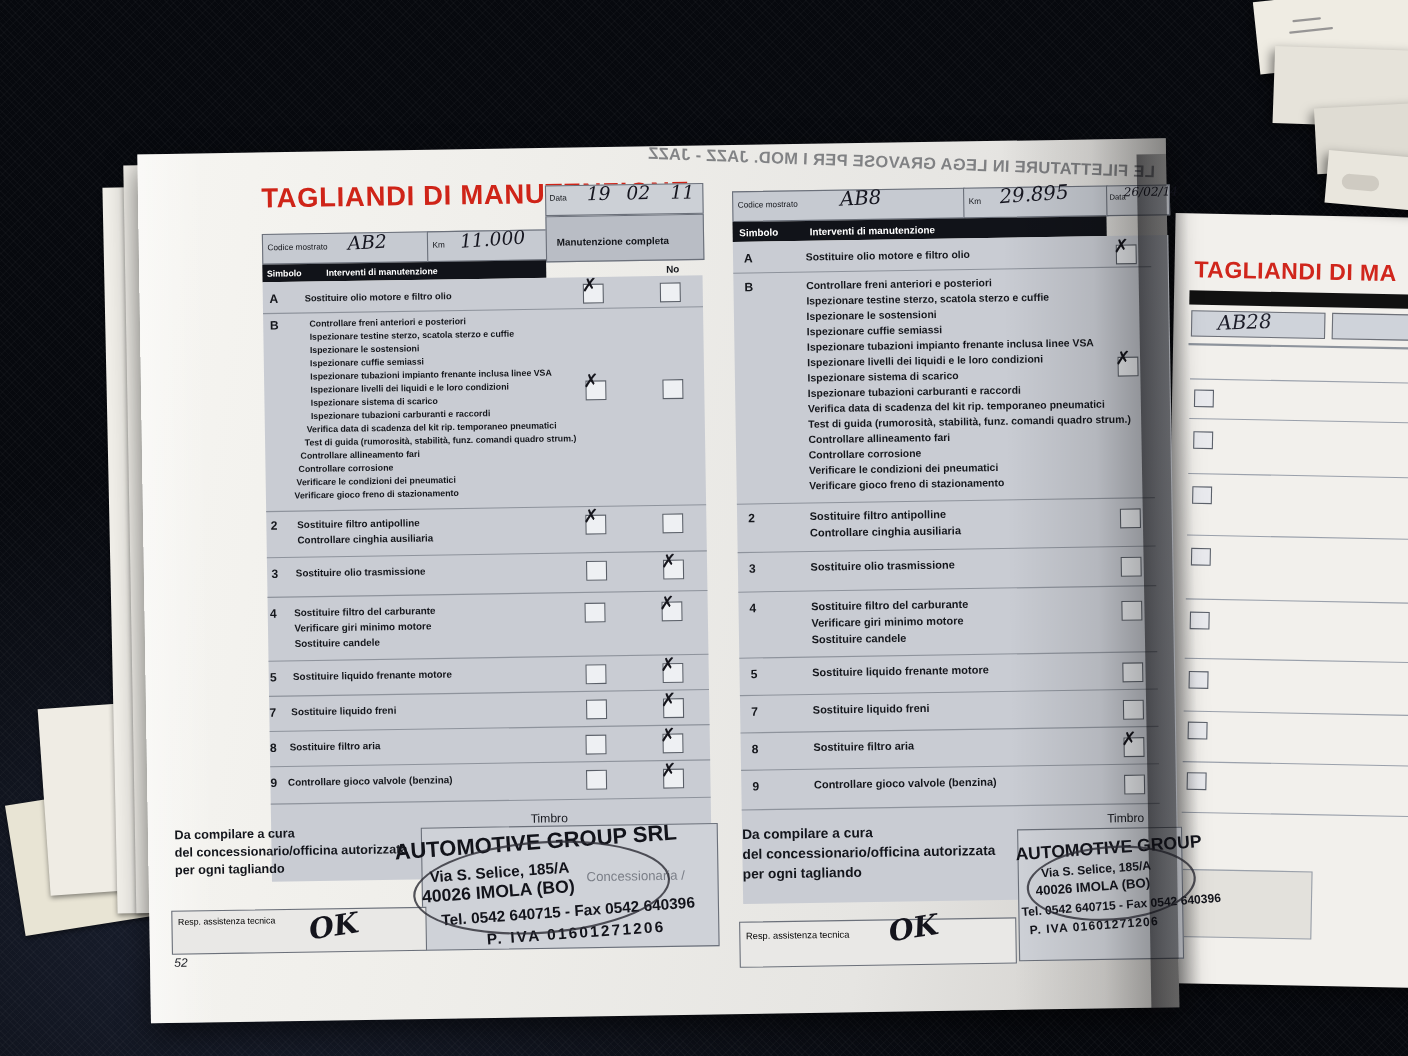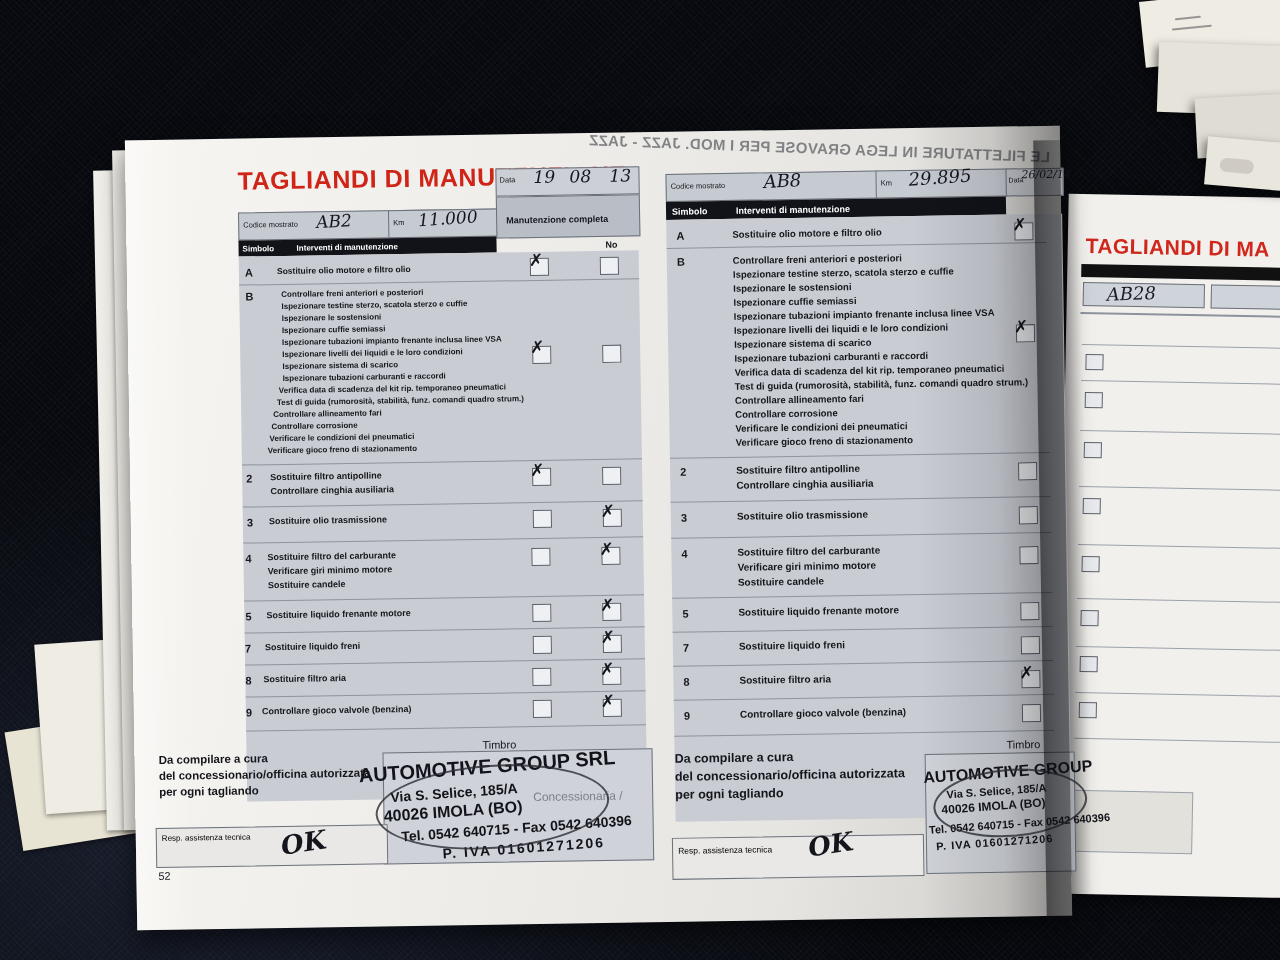--- a/index.html
+++ b/index.html
@@ -138,22 +138,22 @@
       <div class="hand" style="left:180px;top:11px;font-size:17px;transform:rotate(-3deg);">11.000</div>
 
       <div class="boxline greyd" style="left:258px;top:0;width:142px;height:40px;"></div>
       <div class="lbl bold" style="left:268px;top:19px;font-size:9px;">Manutenzione completa</div>
       <div class="lbl bold" style="left:297px;top:60px;font-size:13px;">Si</div>
       <div class="lbl bold" style="left:367px;top:45px;font-size:9px;">No</div>
 
       <div class="boxline" style="left:258px;top:-28px;width:142px;height:26px;background:#ccd0d6;"></div>
       <div class="lbl" style="left:262px;top:-21px;font-size:7.5px;">Data</div>
       <div class="hand" style="left:296px;top:-29px;font-size:17px;">19</div>
-      <div class="hand" style="left:332px;top:-29px;font-size:17px;">08</div>
-      <div class="hand" style="left:372px;top:-29px;font-size:17px;">13</div>
+      <div class="hand" style="left:332px;top:-29px;font-size:17px;">02</div>
+      <div class="hand" style="left:372px;top:-29px;font-size:17px;">11</div>
 
       <div class="blk" style="position:absolute;left:0;top:40px;width:258px;height:16px;"></div>
       <div class="lbl bold" style="left:4px;top:44px;font-size:8px;color:#fff;">Simbolo</div>
       <div class="lbl bold" style="left:58px;top:44px;font-size:8px;color:#fff;">Interventi di manutenzione</div>
 
       <div class="grey" style="position:absolute;left:0;top:56px;width:400px;height:545px;"></div>
 
       <div class="sym" style="left:6px;top:66px;">A</div>
       <div class="lbl bold" style="left:38px;top:66px;font-size:8.5px;">Sostituire olio motore e filtro olio</div>
       <div class="cellbox" style="left:291px;top:62px;"></div>
@@ -235,21 +235,21 @@
     </div>
 
     <div class="lbl bold" style="position:absolute;left:24px;top:614px;font-size:11.5px;color:#14161c;">Da compilare a cura</div>
     <div class="lbl bold" style="position:absolute;left:24px;top:630px;font-size:11.5px;color:#14161c;">del concessionario/officina autorizzata</div>
     <div class="lbl bold" style="position:absolute;left:24px;top:646px;font-size:11.5px;color:#14161c;">per ogni tagliando</div>
     <div class="lbl" style="position:absolute;left:348px;top:604px;font-size:11px;color:#14161c;">Timbro</div>
     <div class="boxline" style="left:248px;top:616px;width:268px;height:110px;background:#cfd2d8;"></div>
     <div class="boxline" style="left:20px;top:688px;width:230px;height:38px;background:#e9e8e6;"></div>
     <div class="lbl" style="position:absolute;left:26px;top:694px;font-size:8px;">Resp. assistenza tecnica</div>
     <div class="sig" style="left:145px;top:690px;">OK</div>
-    <div class="pagenum" style="left:22px;top:730px;">52</div>
+    <div class="pagenum" style="left:22px;top:730px;font-style:italic;">52</div>
 
     <div class="stamp" style="left:226px;top:620px;">
       <div class="s1">AUTOMOTIVE GROUP SRL</div>
       <div class="s2" style="margin-left:30px;margin-top:4px;">Via S. Selice, 185/A</div>
       <div class="s2" style="margin-left:22px;margin-top:2px;font-size:16px;">40026 IMOLA (BO)</div>
       <div class="s2" style="margin-left:38px;margin-top:4px;">Tel. 0542 640715 - Fax 0542 640396</div>
       <div class="s2" style="margin-left:78px;margin-top:4px;letter-spacing:2px;">P. IVA 01601271206</div>
       <div class="oval" style="left:14px;top:10px;width:230px;height:80px;"></div>
     </div>
     <div class="lbl" style="position:absolute;left:398px;top:656px;font-size:12px;color:#7b7f88;">Concessionaria /</div>

